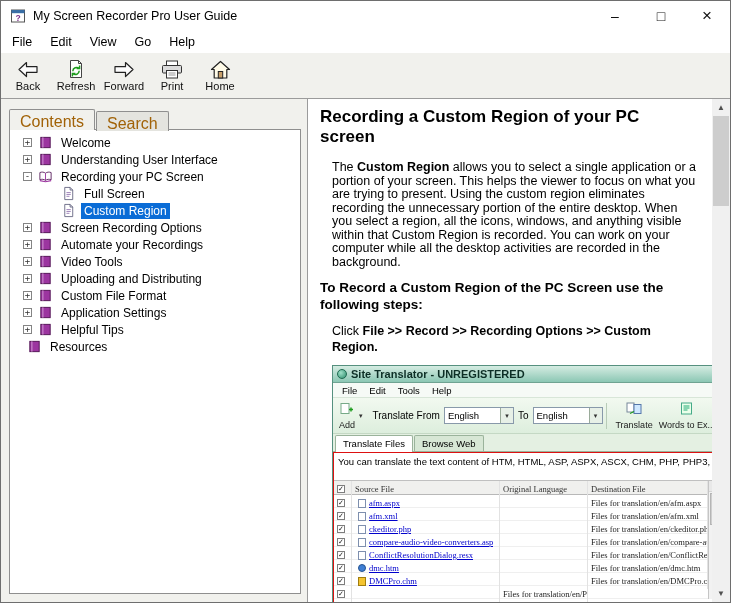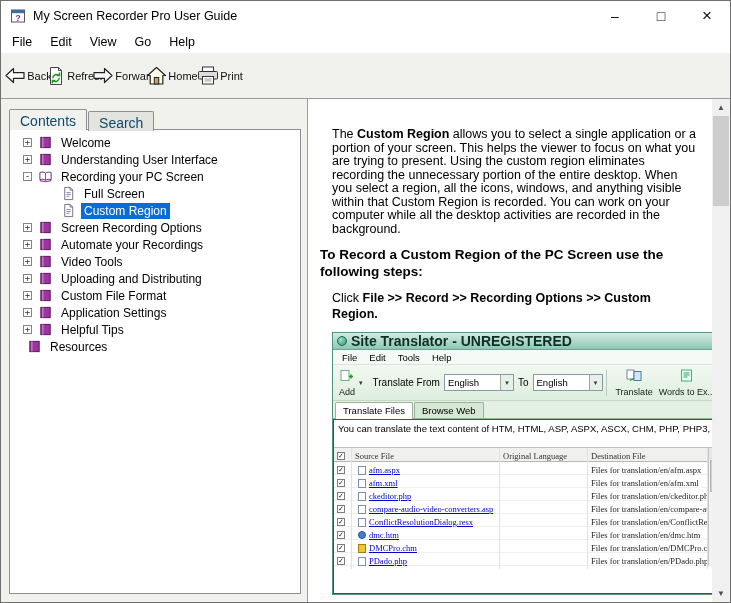--- a/index.html
+++ b/index.html
@@ -17,64 +17,64 @@
   .win-btn { width:46px; display:flex; align-items:center; justify-content:center; font-size:14px; color:#111; }
   .win-btn.close { font-size:17px; }
 
   
   .menubar { height:22px; flex:0 0 auto; display:flex; align-items:center; background:#fff; padding-left:2px; }
   .menu-item { padding:3px 9px; font-size:12.5px; }
 
   
   .toolbar { height:46px; flex:0 0 auto; background:#f1f1ed; border-bottom:1px solid #9b9b9b;
              display:flex; align-items:center; padding-left:4px; gap:2px; }
-  .tb-btn { width:46px; height:42px; display:flex; flex-direction:row; align-items:center;
+  .tb-btn { width:46px; height:42px; display:flex; flex-direction:column; align-items:center;
             justify-content:center; gap:1px; font-size:11px; color:#111; }
   .tb-ico { height:20px; display:flex; align-items:center; }
 
   
   .main { flex:1; display:flex; min-height:0; }
 
   .left-pane { width:307px; flex:0 0 auto; background:#f1f1ed; border-right:1px solid #9b9b9b;
                padding:10px 6px 8px 8px; display:flex; flex-direction:column; }
   .tab-row { display:flex; height:21px; flex:0 0 auto; position:relative; z-index:2; }
-  .tab { font-size:14px; padding:3px 10px 16px; border:1px solid #8f8f8f; border-bottom:none;
-         border-radius:2px 2px 0 0; background:#e4e4df; color:#0c4a6e; height:19px; margin-top:2px; margin-right:1px; }
+  .tab { font-size:16px; padding:3px 10px 16px; border:1px solid #8f8f8f; border-bottom:none;
+         border-radius:2px 2px 0 0; background:#e4e4df; color:#a16207; height:19px; margin-top:2px; margin-right:1px; }
   .tab.active { background:#f1f1ed; height:21px; margin-top:0; }
   .tree-box { flex:1; background:#fff; border:1px solid #8f8f8f; margin-top:-1px; overflow:hidden; padding:4px 1px; }
   .tree-row { height:17px; display:flex; align-items:center; font-size:12px; padding-left:12px; white-space:nowrap; }
   .tree-row.child { padding-left:50px; }
   .expand { width:9px; height:9px; flex:0 0 auto; border:1px solid #848484; background:#fff;
             display:inline-flex; align-items:center; justify-content:center;
             font:9px/7px "DejaVu Sans Mono",monospace; color:#333; margin-right:6px; }
   .tree-icon { width:15px; height:15px; flex:0 0 auto; margin-right:5px; display:inline-flex; }
   .tree-icon svg { width:15px; height:15px; }
   .tree-label { padding:1px 3px; }
   .tree-row.selected .tree-label { background:var(--accent,#0a6cd6); color:#fff; }
 
   
   .content-pane { flex:1; background:#fff; position:relative; overflow:hidden; }
   .content-inner { position:absolute; top:0; left:0; right:18px; bottom:0; overflow:hidden; padding:8px 4px 0 12px; }
   .page-h1 { font-size:17px; line-height:20px; font-weight:bold; max-width:345px; }
-  .body-text { font-size:12.5px; line-height:13.5px; margin:21px 8px 0 12px; max-width:385px; }
+  .body-text { font-size:12.5px; line-height:13.5px; margin:14px 8px 0 12px; max-width:385px; }
   .page-h2 { font-size:13.5px; line-height:17px; font-weight:bold; margin-top:10px; max-width:400px; }
   .step-text { font-size:12.5px; line-height:16px; margin:10px 8px 0 12px; max-width:360px; }
 
   
   .v-scrollbar { position:absolute; top:0; right:0; bottom:0; width:18px; background:#f0f0f0;
                  display:flex; flex-direction:column; }
   .sb-btn { height:17px; flex:0 0 auto; display:flex; align-items:center; justify-content:center;
             font-size:8px; color:#505050; }
   .sb-thumb { height:90px; flex:0 0 auto; background:#cdcdcd; margin:0 1px; }
   .sb-fill { flex:1; }
 
   
   .embedded { margin:10px 0 0 12px; width:390px; border:1px solid #56907f; background:#fff; }
   .et-titlebar { height:17px; background:linear-gradient(#d5ecE2,#8cc7b4); border-bottom:1px solid #6fa392;
-                 display:flex; align-items:center; gap:4px; padding:0 4px; font-size:14px; font-weight:bold; color:#0d2f26; }
+                 display:flex; align-items:center; gap:4px; padding:0 4px; font-size:11px; font-weight:bold; color:#0d2f26; }
   .et-icon { width:10px; height:10px; flex:0 0 auto; border-radius:50%; border:1px solid #1f6b51;
              background:radial-gradient(circle at 35% 35%, #9fe0c8, #2e8f6e); }
   .et-menubar { height:15px; display:flex; align-items:center; background:#f6faf6; border-bottom:1px solid #d8e6d8;
                 font-size:9.5px; padding-left:3px; }
   .et-menu-item { padding:0 6px; }
   .et-toolbar { height:36px; background:linear-gradient(#f2f9f0,#ddeedd); border-bottom:1px solid #c4d8c4;
                 display:flex; align-items:center; padding:0 3px; overflow:hidden; white-space:nowrap; }
   .et-group { display:flex; align-items:center; margin-right:6px; }
   .et-btn-col { display:flex; flex-direction:column; align-items:center; justify-content:center; padding:1px 3px; }
   .et-btn-label { font-size:9px; color:#1a1a1a; margin-top:1px; white-space:nowrap; }
@@ -166,38 +166,38 @@
     <div class="tb-btn">
       <span class="tb-ico">
           <svg width="22" height="17" viewBox="0 0 22 17">
             <path d="M12.5 1.5 20 8.5l-7.5 7v-4.2H2V5.7h10.5z" fill="#fcfcfc" stroke="#222" stroke-width="1.2" stroke-linejoin="round"></path>
           </svg>
         </span>
       <span>Forward</span>
     </div>
     <div class="tb-btn">
       <span class="tb-ico">
-          <svg width="21" height="19" viewBox="0 0 21 19">
-            <path d="M10.5 1.5 1.5 9.5h2.7V18h12.6V9.5h2.7z" fill="#fffbe8" stroke="#222" stroke-width="1.2" stroke-linejoin="round"></path>
-            <rect x="8.3" y="11.5" width="4.4" height="6.5" fill="#c9a06a" stroke="#222"></rect>
-          </svg>
-        </span>
-      <span>Home</span>
-    </div>
-    <div class="tb-btn">
-      <span class="tb-ico">
           <svg width="22" height="19" viewBox="0 0 22 19">
             <rect x="5.5" y="1" width="11" height="4.5" fill="#fff" stroke="#333"></rect>
             <rect x="1.5" y="5.5" width="19" height="7.5" rx="1" fill="#dcdcdc" stroke="#333"></rect>
             <rect x="5.5" y="10.5" width="11" height="7.5" fill="#fff" stroke="#333"></rect>
             <path d="M7.5 13h7M7.5 15h7" stroke="#999"></path>
           </svg>
         </span>
       <span>Print</span>
     </div>
+    <div class="tb-btn">
+      <span class="tb-ico">
+          <svg width="21" height="19" viewBox="0 0 21 19">
+            <path d="M10.5 1.5 1.5 9.5h2.7V18h12.6V9.5h2.7z" fill="#fffbe8" stroke="#222" stroke-width="1.2" stroke-linejoin="round"></path>
+            <rect x="8.3" y="11.5" width="4.4" height="6.5" fill="#c9a06a" stroke="#222"></rect>
+          </svg>
+        </span>
+      <span>Home</span>
+    </div>
   </div>
 
   <div class="main">
 
     <div class="left-pane">
       <div class="tab-row">
         <span class="tab active">Contents</span>
         <span class="tab">Search</span>
       </div>
       <div class="tree-box">
@@ -344,20 +344,21 @@
             </span>
           <span class="tree-label">Resources</span>
         </div>
 
       </div>
     </div>
 
     <div class="content-pane">
       <div class="content-inner">
 
+        <h1 class="page-h1">Recording a Custom Region of your PC screen</h1>
 
         <p class="body-text"><span>The </span><b>Custom Region</b><span> allows you to select a single application or a portion of your screen.  This helps the viewer to focus on what you are trying to present.  Using the custom region eliminates recording the unnecessary portion of the entire desktop.  When you select a region, all the icons, windows, and anything visible within that Custom Region is recorded.  You can work on your computer while all the desktop activities are recorded in the background.</span></p>
 
         <h2 class="page-h2">To Record a Custom Region of the PC Screen use the following steps:</h2>
 
         <p class="step-text"><span>Click </span><b>File &gt;&gt; Record &gt;&gt; Recording Options &gt;&gt; Custom Region.</b></p>
 
         <div class="embedded">
           <div class="et-titlebar">
             <span class="et-icon"></span>
@@ -497,24 +498,20 @@
                     <span class="fi fi-chm"></span>
                     <span class="et-link">DMCPro.chm</span>
                   </div>
                 <div></div>
                 <div class="et-dest">Files for translation/en/DMCPro.chm</div>
               </div>
               <div class="et-trow">
                 <div>
                     <span class="cbx">✓</span>
                   </div>
-                <div>
-                    <span class="fi"></span>
-                    <span class="et-link">PDado.php</span>
-                  </div>
                 <div></div>
                 <div class="et-dest">Files for translation/en/PDado.php</div>
               </div>
 
               <div class="et-vsb">
                 <div class="et-vsb-btn">▲</div>
                 <div class="et-vsb-thumb"></div>
               </div>
             </div>
           </div>

